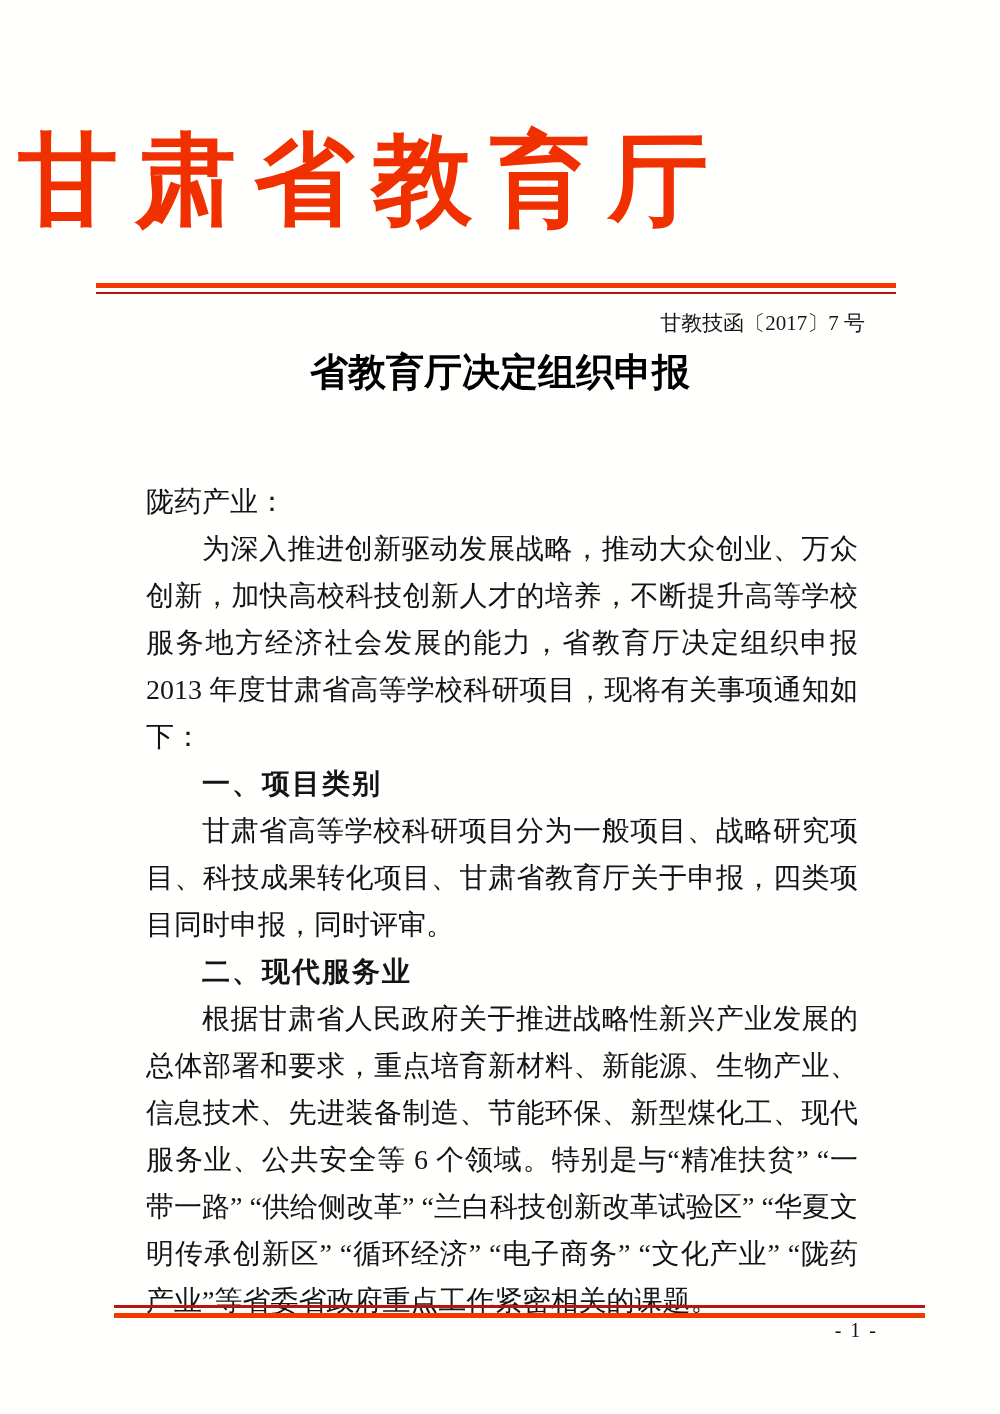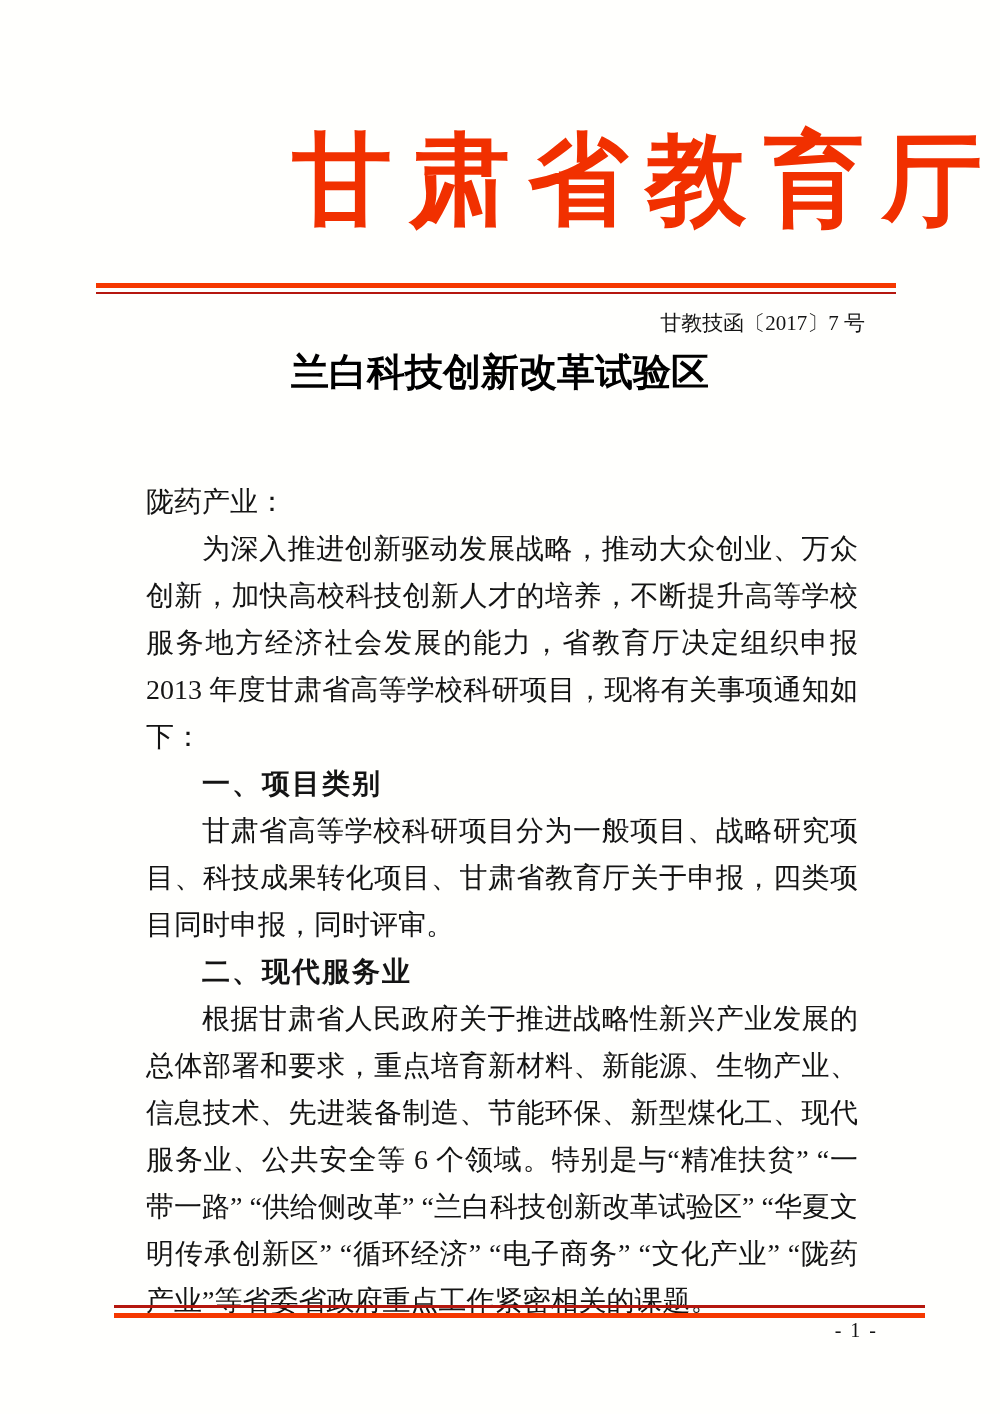--- a/index.html
+++ b/index.html
@@ -12,21 +12,21 @@
     font-family: "Liberation Serif", serif;
     color: #141414;
   }
 
   
   .agency-name {
     position: absolute;
     top: 126px;
     left: 0;
     width: 100%;
-    text-align: right;
+    text-align: left;
     font-family: "Liberation Serif", serif;
     font-weight: bold;
     font-size: 100px;
     line-height: 110px;
     letter-spacing: 18px;
     text-indent: 18px; 
     color: var(--header-red, #f13000);
     white-space: nowrap;
   }
 
@@ -101,21 +101,21 @@
 <div class="page">
 
   <div class="agency-name">甘肃省教育厅</div>
 
   <div class="rule rule-top-thick"></div>
   <div class="rule rule-top-thin"></div>
 
   <div class="doc-number">甘教技函〔2017〕7 号</div>
 
   <div class="doc-title">
-    <div>兰白科技创新改革试验区</div>
+    <div>省教育厅决定组织申报</div>
   </div>
 
   <div class="body-text">
     <p class="salutation">陇药产业：</p>
     <p>为深入推进创新驱动发展战略，推动大众创业、万众创新，加快高校科技创新人才的培养，不断提升高等学校服务地方经济社会发展的能力，省教育厅决定组织申报 2013 年度甘肃省高等学校科研项目，现将有关事项通知如下：</p>
     <p class="section-heading">一、项目类别</p>
     <p>甘肃省高等学校科研项目分为一般项目、战略研究项目、科技成果转化项目、甘肃省教育厅关于申报，四类项目同时申报，同时评审。</p>
     <p class="section-heading">二、现代服务业</p>
     <p>根据甘肃省人民政府关于推进战略性新兴产业发展的总体部署和要求，重点培育新材料、新能源、生物产业、信息技术、先进装备制造、节能环保、新型煤化工、现代服务业、公共安全等 6 个领域。特别是与“精准扶贫” “一带一路” “供给侧改革” “兰白科技创新改革试验区” “华夏文明传承创新区” “循环经济” “电子商务” “文化产业” “陇药产业”等省委省政府重点工作紧密相关的课题。</p>
   </div>

